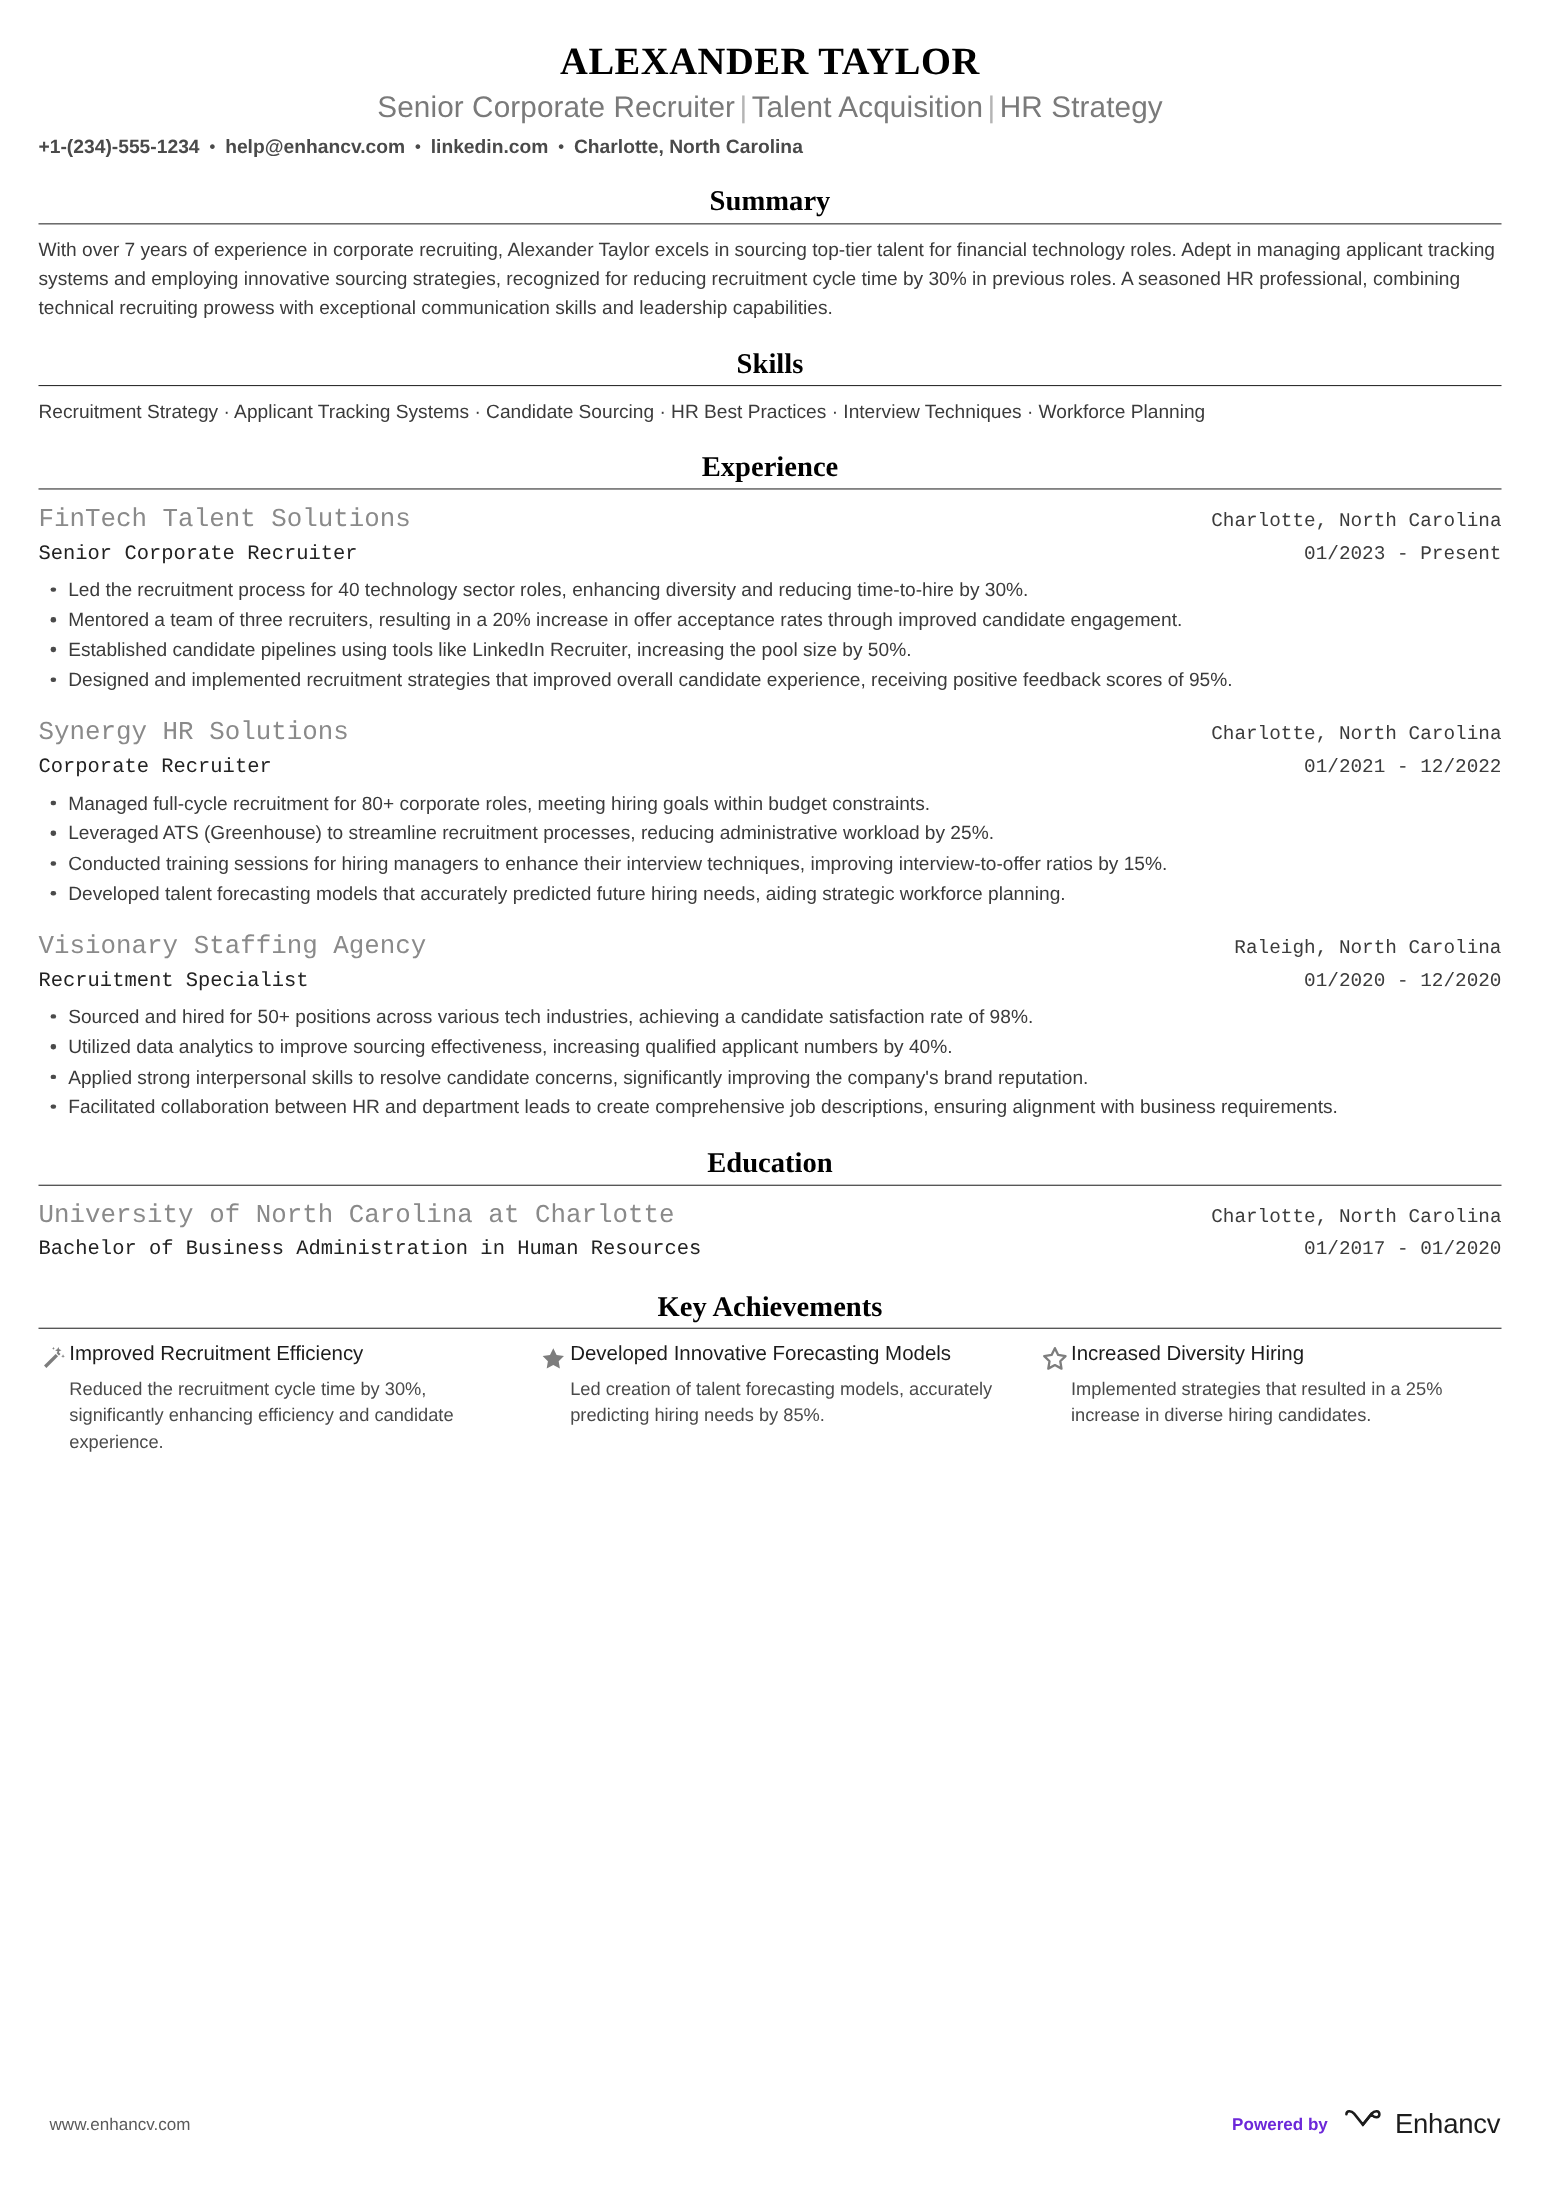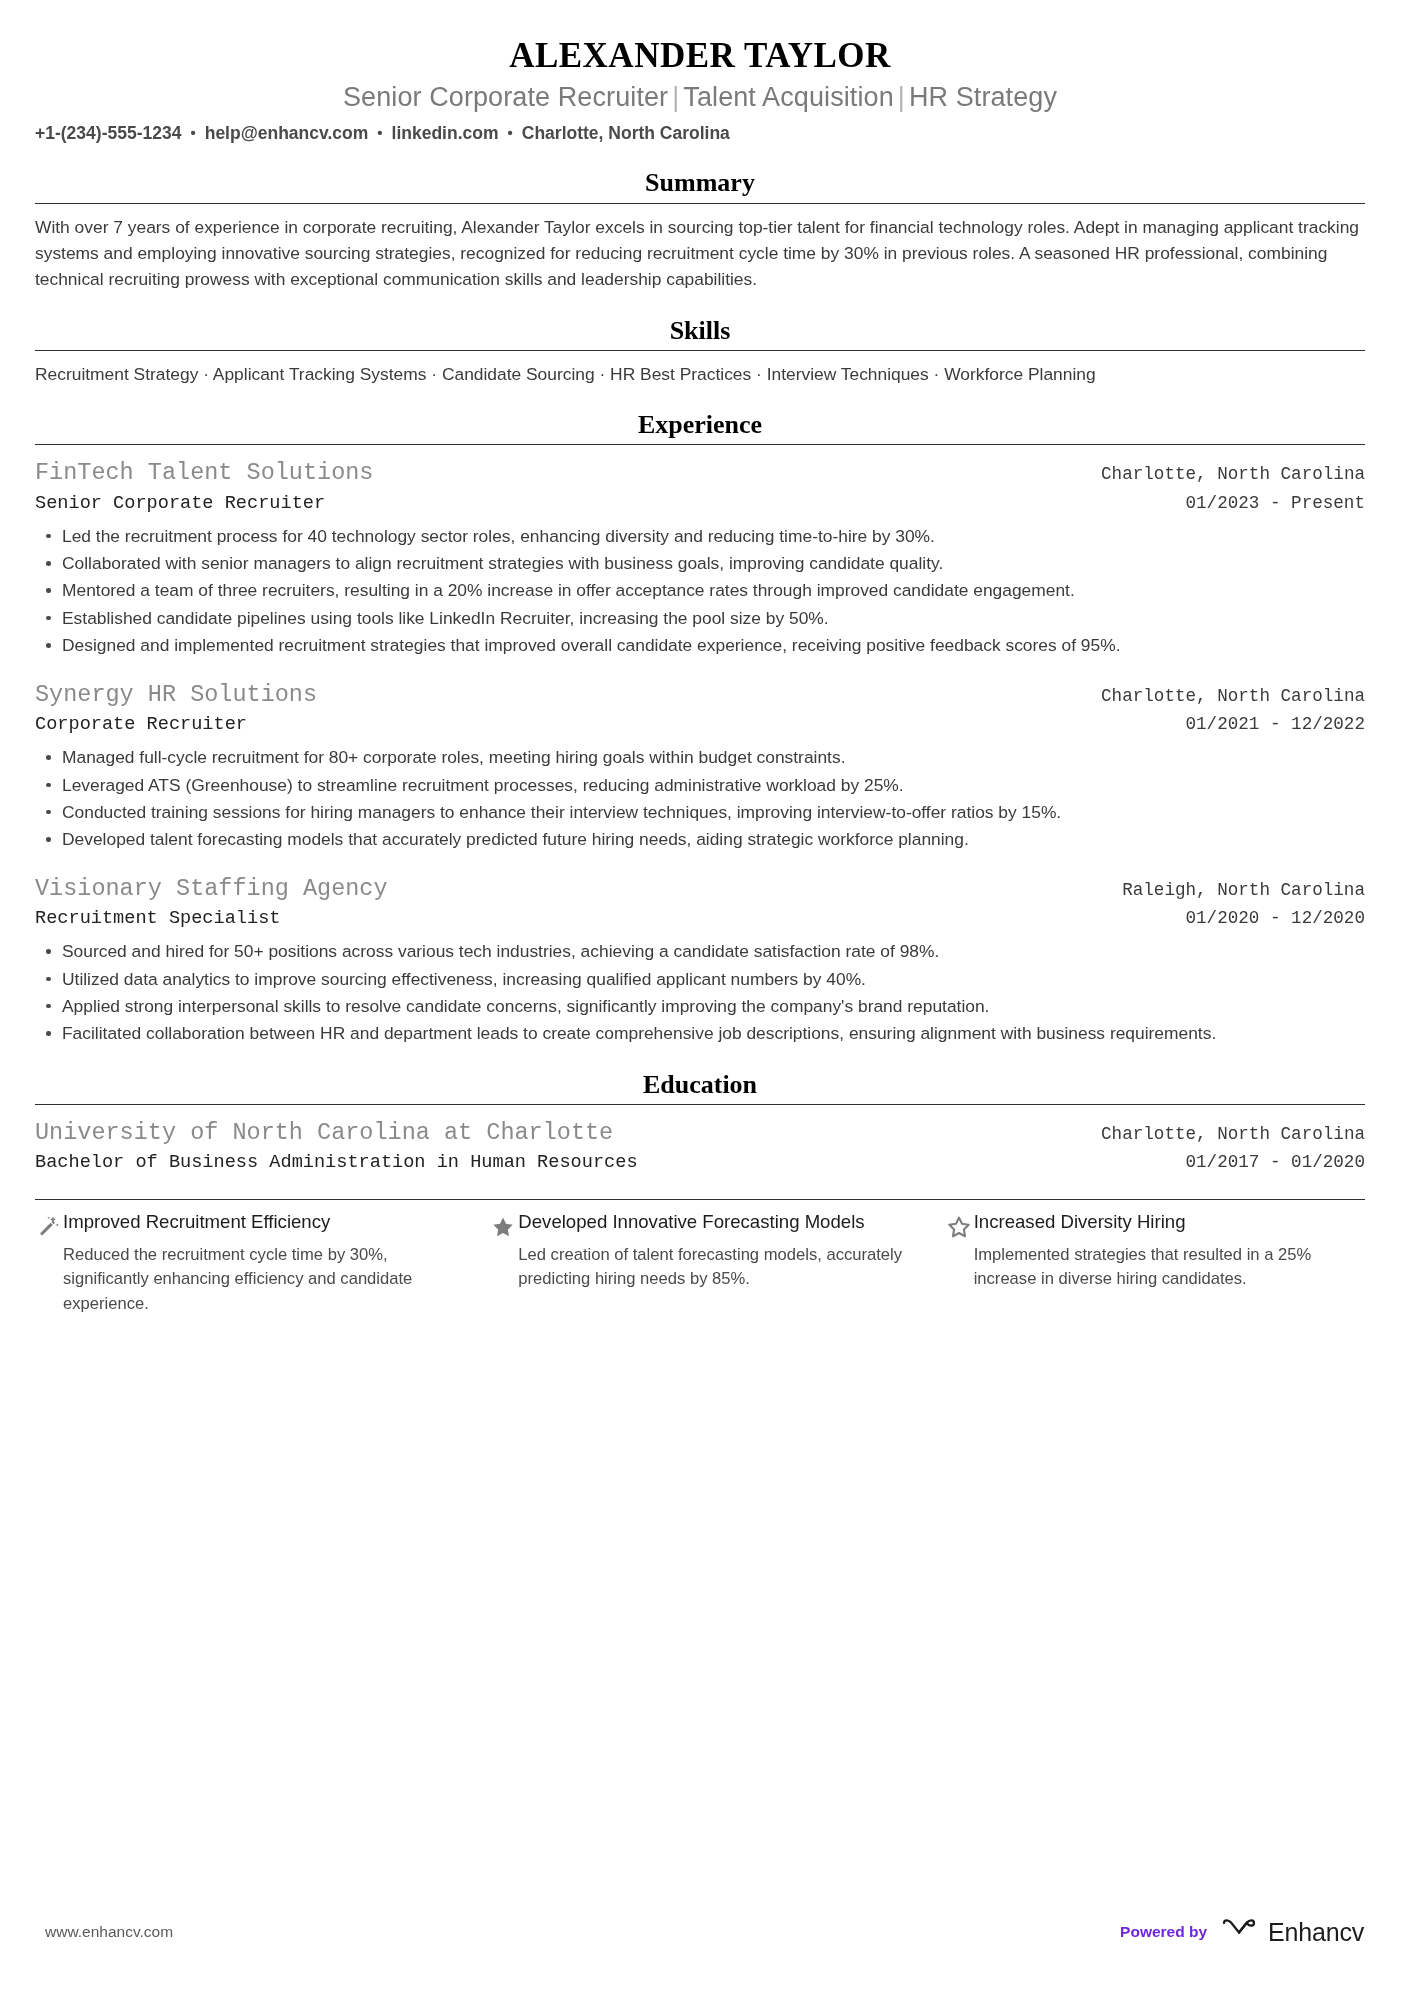--- a/index.html
+++ b/index.html
@@ -259,21 +259,20 @@
       <div class="entry-row">
         <div class="org">FinTech Talent Solutions</div>
         <div class="org-right">Charlotte, North Carolina</div>
       </div>
       <div class="entry-row">
         <div class="role">Senior Corporate Recruiter</div>
         <div class="role-right">01/2023 - Present</div>
       </div>
       <ul class="bullets">
         <li>Led the recruitment process for 40 technology sector roles, enhancing diversity and reducing time-to-hire by 30%.</li>
-        <li>Collaborated with senior managers to align recruitment strategies with business goals, improving candidate quality.</li>
         <li>Mentored a team of three recruiters, resulting in a 20% increase in offer acceptance rates through improved candidate engagement.</li>
         <li>Established candidate pipelines using tools like LinkedIn Recruiter, increasing the pool size by 50%.</li>
         <li>Designed and implemented recruitment strategies that improved overall candidate experience, receiving positive feedback scores of 95%.</li>
       </ul>
     </div>
 
     <div class="entry">
       <div class="entry-row">
         <div class="org">Synergy HR Solutions</div>
         <div class="org-right">Charlotte, North Carolina</div>
@@ -317,20 +316,21 @@
         <div class="org-right">Charlotte, North Carolina</div>
       </div>
       <div class="entry-row">
         <div class="edu-degree">Bachelor of Business Administration in Human Resources</div>
         <div class="role-right">01/2017 - 01/2020</div>
       </div>
     </div>
   </div>
 
   <div class="section">
+    <div class="section-title">Key Achievements</div>
     <div class="rule"></div>
 
     <div class="achievements">
 
       <div class="ach">
         <span class="ach-icon">
           <svg width="24" height="24" viewBox="0 0 24 24" aria-hidden="true">
             <g fill="#7d7d7d">
               <path d="M6.2 20.6 L4.0 18.4 L14.6 7.8 L16.8 10.0 Z"></path>
               <path d="M15.4 7.0 L17.6 9.2 L19.0 7.8 L16.8 5.6 Z"></path>

